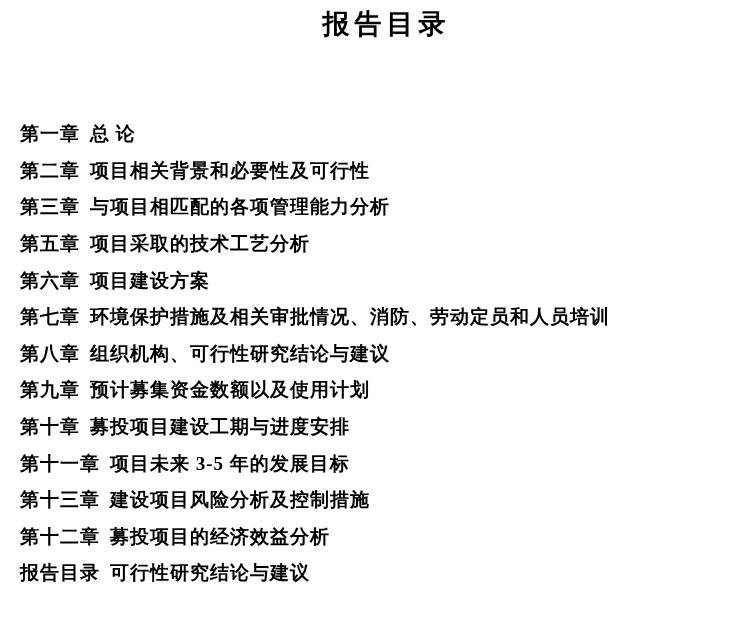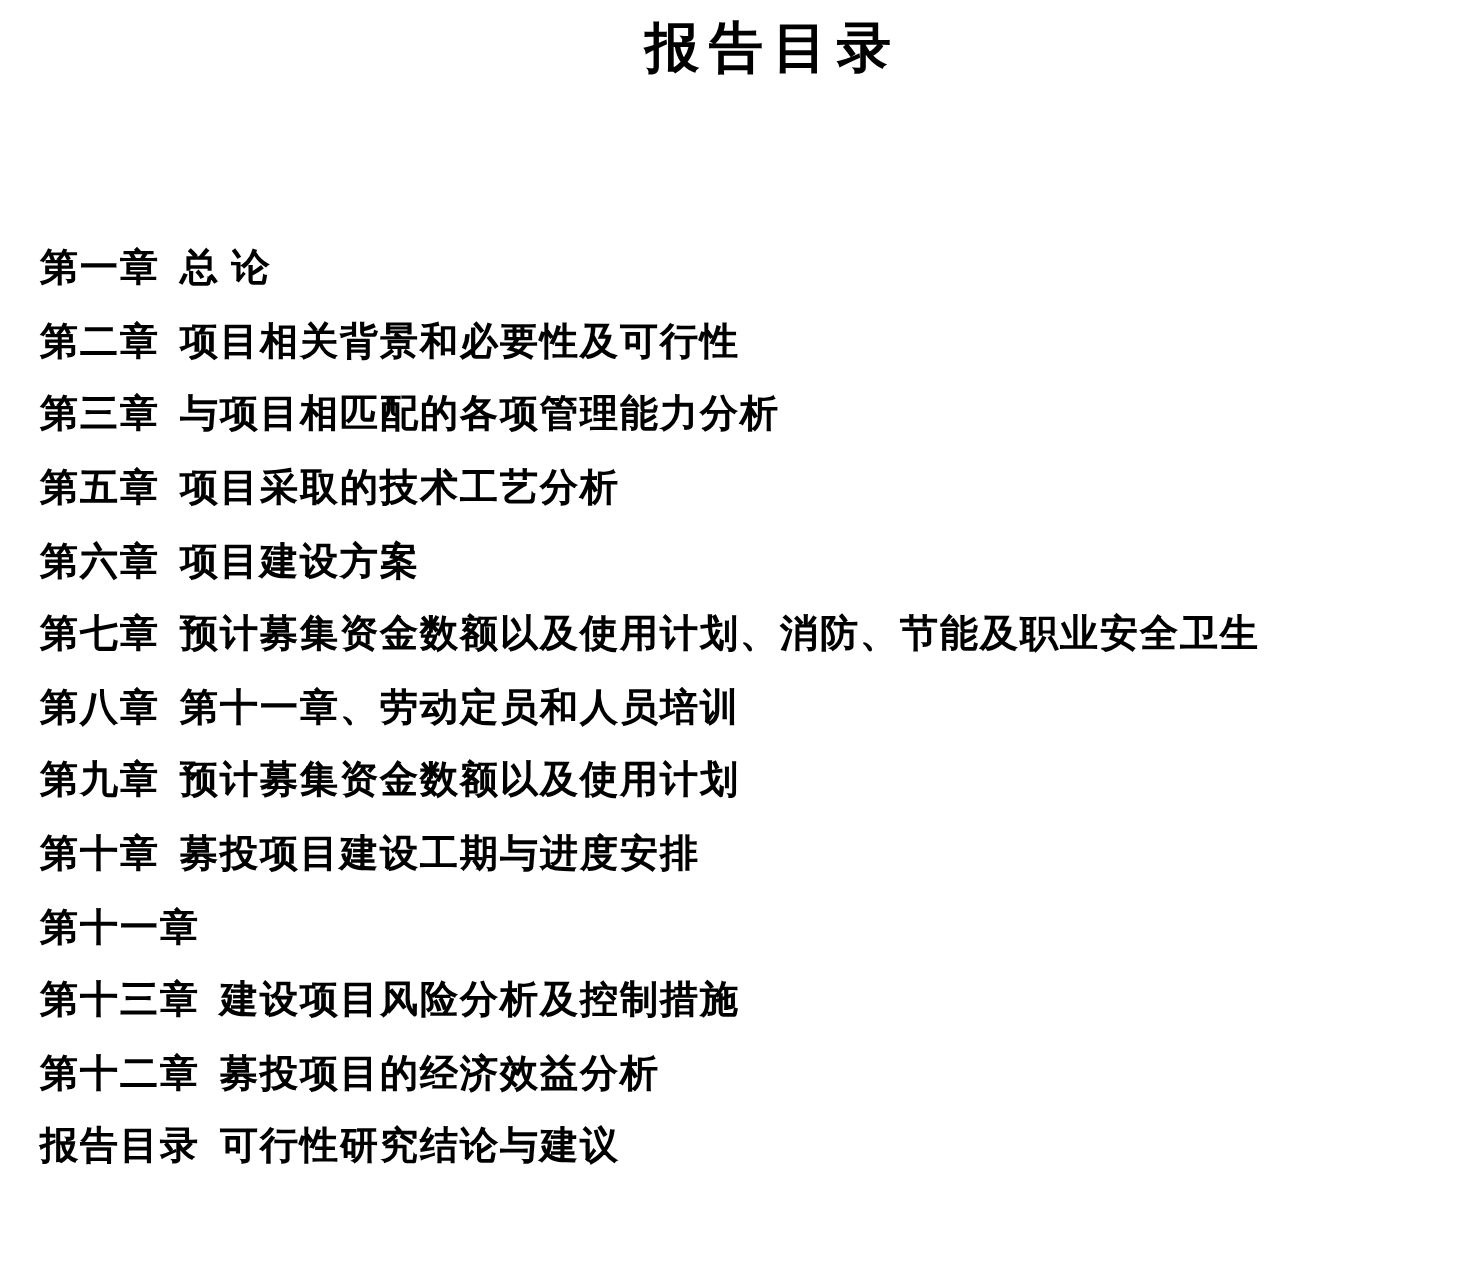--- a/index.html
+++ b/index.html
@@ -78,40 +78,41 @@
       <span class="chap-title">项目采取的技术工艺分析</span>
     </div>
 
     <div class="toc-row">
       <span class="chap-num">第六章</span>
       <span class="chap-title">项目建设方案</span>
     </div>
 
     <div class="toc-row">
       <span class="chap-num">第七章</span>
-      <span class="chap-title">预计募集资金数额以及使用计划、消防、节能及职业安全卫生</span>
+      <span class="chap-title">环境保护措施及相关审批情况、消防、劳动定员和人员培训</span>
     </div>
 
     <div class="toc-row">
       <span class="chap-num">第八章</span>
-      <span class="chap-title">第十一章、劳动定员和人员培训</span>
+      <span class="chap-title">组织机构、可行性研究结论与建议</span>
     </div>
 
     <div class="toc-row">
       <span class="chap-num">第九章</span>
       <span class="chap-title">预计募集资金数额以及使用计划</span>
     </div>
 
     <div class="toc-row">
       <span class="chap-num">第十章</span>
       <span class="chap-title">募投项目建设工期与进度安排</span>
     </div>
 
     <div class="toc-row">
       <span class="chap-num">第十一章</span>
+      <span class="chap-title">项目未来 3-5 年的发展目标</span>
     </div>
 
     <div class="toc-row">
       <span class="chap-num">第十三章</span>
       <span class="chap-title">建设项目风险分析及控制措施</span>
     </div>
 
     <div class="toc-row">
       <span class="chap-num">第十二章</span>
       <span class="chap-title">募投项目的经济效益分析</span>

